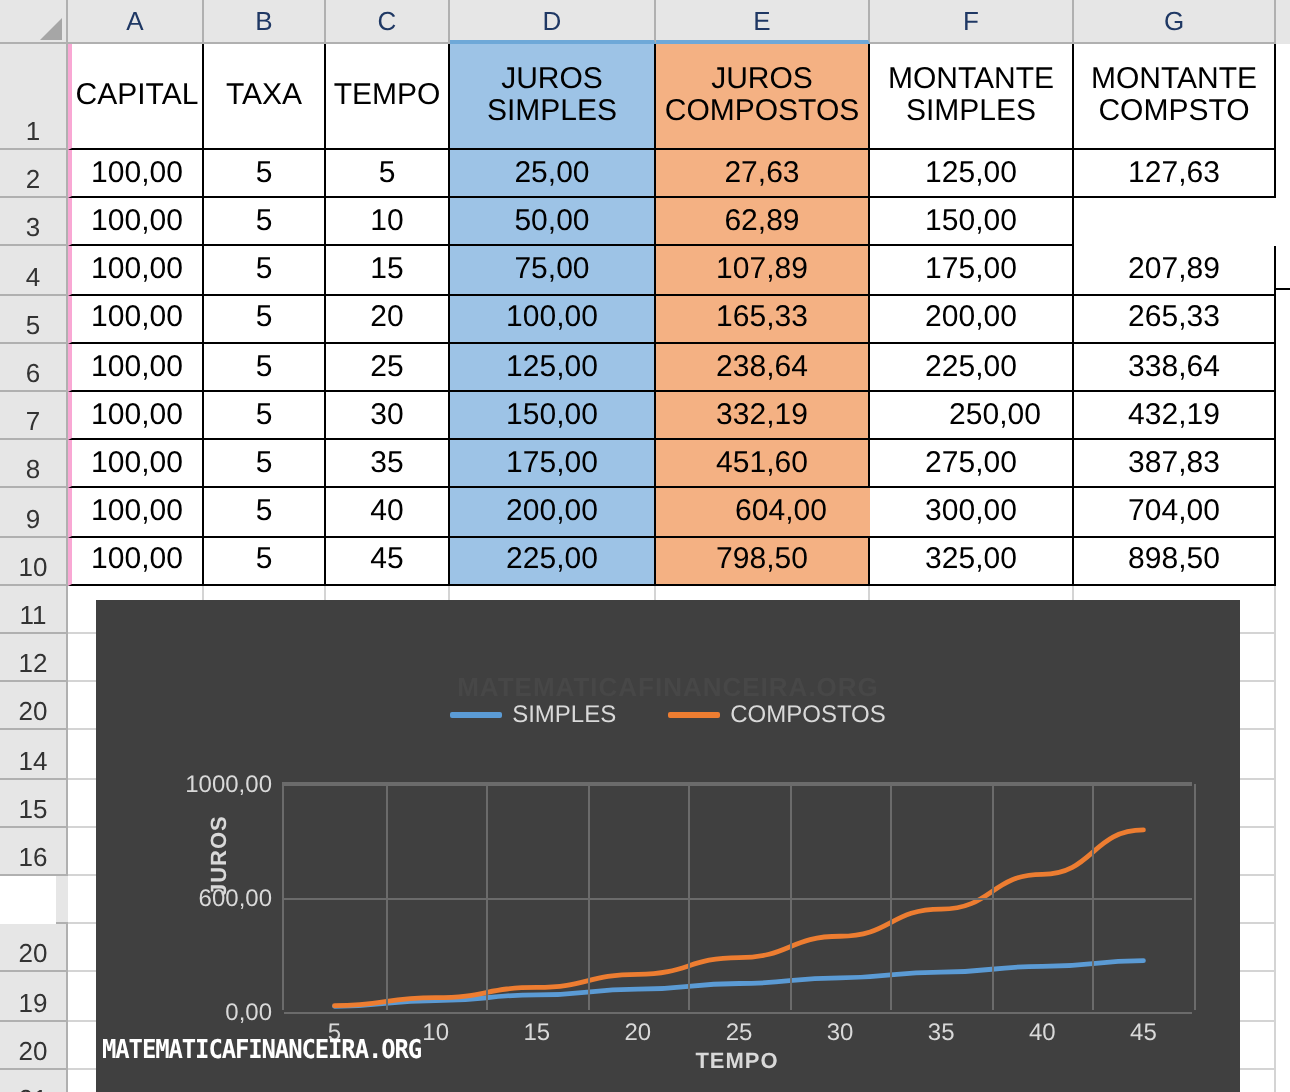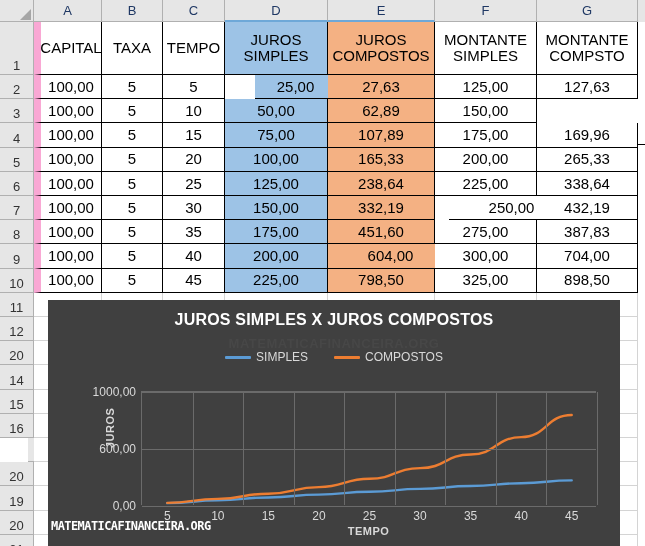--- a/index.html
+++ b/index.html
@@ -65,21 +65,21 @@
     border-bottom: 1px solid #000;
     display: flex; align-items: center; justify-content: center;
     font-size: 15px; color: #000;
     background: #ffffff;
     text-align: center;
     line-height: 1.05;
   }
   .cell.hdr { flex-direction: column; justify-content: center; }
   .cell.blue { background: #9dc3e6; }
   .cell.orange { background: #f4b183; }
-  .cell.leftedge { border-left: 7px solid #f9a8d4; }
+  .cell.leftedge { border-left: 2px solid #f9a8d4; }
 
   .emptycell {
     position: absolute;
     border-right: 1px solid #d4d4d4;
     border-bottom: 1px solid #d4d4d4;
     background: #ffffff;
   }
 
   
   #chart {
@@ -213,58 +213,58 @@
         <span>MONTANTE</span>
         <span>SIMPLES</span>
       </div>
       <div class="cell hdr" style="left: 537px; width: 101px; top: 22px; height: 53px;">
         <span>MONTANTE</span>
         <span>COMPSTO</span>
       </div>
       <div class="cell leftedge" style="left: 34px; width: 68px; top: 75px; height: 24.2px;">100,00</div>
       <div class="cell" style="left: 102px; width: 61px; top: 75px; height: 24.2px;">5</div>
       <div class="cell" style="left: 163px; width: 62px; top: 75px; height: 24.2px;">5</div>
-      <div class="cell blue" style="left: 225px; width: 82px; top: 75px; height: 24.2px; margin-left: 30px;">25,00</div>
+      <div class="cell blue" style="left: 225px; width: 103px; top: 75px; height: 24.2px;">25,00</div>
       <div class="cell orange" style="left: 328px; width: 107px; top: 75px; height: 24.2px;">27,63</div>
       <div class="cell" style="left: 435px; width: 102px; top: 75px; height: 24.2px;">125,00</div>
       <div class="cell" style="left: 537px; width: 101px; top: 75px; height: 24.2px; text-align: right;">127,63</div>
       <div class="cell leftedge" style="left: 34px; width: 68px; top: 99.2px; height: 24.2px;">100,00</div>
       <div class="cell" style="left: 102px; width: 61px; top: 99.2px; height: 24.2px;">5</div>
       <div class="cell" style="left: 163px; width: 62px; top: 99.2px; height: 24.2px;">10</div>
       <div class="cell blue" style="left: 225px; width: 103px; top: 99.2px; height: 24.2px;">50,00</div>
       <div class="cell orange" style="left: 328px; width: 107px; top: 99.2px; height: 24.2px;">62,89</div>
       <div class="cell" style="left: 435px; width: 102px; top: 99.2px; height: 24.2px;">150,00</div>
       <div class="cell" style="left: 565px; width: 101px; top: 99.2px; height: 24.2px; margin-top: 22px;">162,89</div>
       <div class="cell leftedge" style="left: 34px; width: 68px; top: 123.4px; height: 24.2px;">100,00</div>
       <div class="cell" style="left: 102px; width: 61px; top: 123.4px; height: 24.2px;">5</div>
       <div class="cell" style="left: 163px; width: 62px; top: 123.4px; height: 24.2px;">15</div>
       <div class="cell blue" style="left: 225px; width: 103px; top: 123.4px; height: 24.2px;">75,00</div>
       <div class="cell orange" style="left: 328px; width: 107px; top: 123.4px; height: 24.2px;">107,89</div>
       <div class="cell" style="left: 435px; width: 102px; top: 123.4px; height: 24.2px;">175,00</div>
-      <div class="cell" style="left: 537px; width: 101px; top: 123.4px; height: 24.2px;">169,96</div>
+      <div class="cell" style="left: 537px; width: 101px; top: 123.4px; height: 24.2px;">207,89</div>
       <div class="cell leftedge" style="left: 34px; width: 68px; top: 147.6px; height: 24.2px;">100,00</div>
       <div class="cell" style="left: 102px; width: 61px; top: 147.6px; height: 24.2px;">5</div>
       <div class="cell" style="left: 163px; width: 62px; top: 147.6px; height: 24.2px;">20</div>
       <div class="cell blue" style="left: 225px; width: 103px; top: 147.6px; height: 24.2px;">100,00</div>
       <div class="cell orange" style="left: 328px; width: 107px; top: 147.6px; height: 24.2px;">165,33</div>
       <div class="cell" style="left: 435px; width: 102px; top: 147.6px; height: 24.2px;">200,00</div>
       <div class="cell" style="left: 537px; width: 101px; top: 147.6px; height: 24.2px;">265,33</div>
       <div class="cell leftedge" style="left: 34px; width: 68px; top: 171.8px; height: 24.2px;">100,00</div>
       <div class="cell" style="left: 102px; width: 61px; top: 171.8px; height: 24.2px;">5</div>
       <div class="cell" style="left: 163px; width: 62px; top: 171.8px; height: 24.2px;">25</div>
       <div class="cell blue" style="left: 225px; width: 103px; top: 171.8px; height: 24.2px;">125,00</div>
       <div class="cell orange" style="left: 328px; width: 107px; top: 171.8px; height: 24.2px;">238,64</div>
       <div class="cell" style="left: 435px; width: 102px; top: 171.8px; height: 24.2px;">225,00</div>
       <div class="cell" style="left: 537px; width: 101px; top: 171.8px; height: 24.2px;">338,64</div>
       <div class="cell leftedge" style="left: 34px; width: 68px; top: 196px; height: 24.2px;">100,00</div>
       <div class="cell" style="left: 102px; width: 61px; top: 196px; height: 24.2px;">5</div>
       <div class="cell" style="left: 163px; width: 62px; top: 196px; height: 24.2px;">30</div>
       <div class="cell blue" style="left: 225px; width: 103px; top: 196px; height: 24.2px;">150,00</div>
       <div class="cell orange" style="left: 328px; width: 107px; top: 196px; height: 24.2px;">332,19</div>
-      <div class="cell" style="left: 449px; width: 102px; top: 196px; height: 24.2px; padding-left: 24px;">250,00</div>
+      <div class="cell" style="left: 435px; width: 102px; top: 196px; height: 24.2px; padding-left: 24px;">250,00</div>
       <div class="cell" style="left: 537px; width: 101px; top: 196px; height: 24.2px;">432,19</div>
       <div class="cell leftedge" style="left: 34px; width: 68px; top: 220.2px; height: 24.2px;">100,00</div>
       <div class="cell" style="left: 102px; width: 61px; top: 220.2px; height: 24.2px;">5</div>
       <div class="cell" style="left: 163px; width: 62px; top: 220.2px; height: 24.2px;">35</div>
       <div class="cell blue" style="left: 225px; width: 103px; top: 220.2px; height: 24.2px;">175,00</div>
       <div class="cell orange" style="left: 328px; width: 107px; top: 220.2px; height: 24.2px;">451,60</div>
       <div class="cell" style="left: 435px; width: 102px; top: 220.2px; height: 24.2px;">275,00</div>
       <div class="cell" style="left: 537px; width: 101px; top: 220.2px; height: 24.2px;">387,83</div>
       <div class="cell leftedge" style="left: 34px; width: 68px; top: 244.4px; height: 24.2px;">100,00</div>
       <div class="cell" style="left: 102px; width: 61px; top: 244.4px; height: 24.2px;">5</div>
@@ -354,21 +354,20 @@
       <div class="emptycell" style="left: 102px; width: 61px; top: 534.8px; height: 24.2px;"></div>
       <div class="emptycell" style="left: 163px; width: 62px; top: 534.8px; height: 24.2px;"></div>
       <div class="emptycell" style="left: 225px; width: 103px; top: 534.8px; height: 24.2px;"></div>
       <div class="emptycell" style="left: 328px; width: 107px; top: 534.8px; height: 24.2px;"></div>
       <div class="emptycell" style="left: 435px; width: 102px; top: 534.8px; height: 24.2px;"></div>
       <div class="emptycell" style="left: 537px; width: 101px; top: 534.8px; height: 24.2px;"></div>
     </div>
 
   <div id="chart">
     <div id="chart-watermark-top">MATEMATICAFINANCEIRA.ORG</div>
-    <div id="chart-title">JUROS SIMPLES X JUROS COMPOSTOS</div>
 
     <div id="legend">
       <div class="legend-item">
         <span class="legend-swatch" style="background:#5b9bd5"></span>
         <span>SIMPLES</span>
       </div>
       <div class="legend-item">
         <span class="legend-swatch" style="background:#ed7d31"></span>
         <span>COMPOSTOS</span>
       </div>

